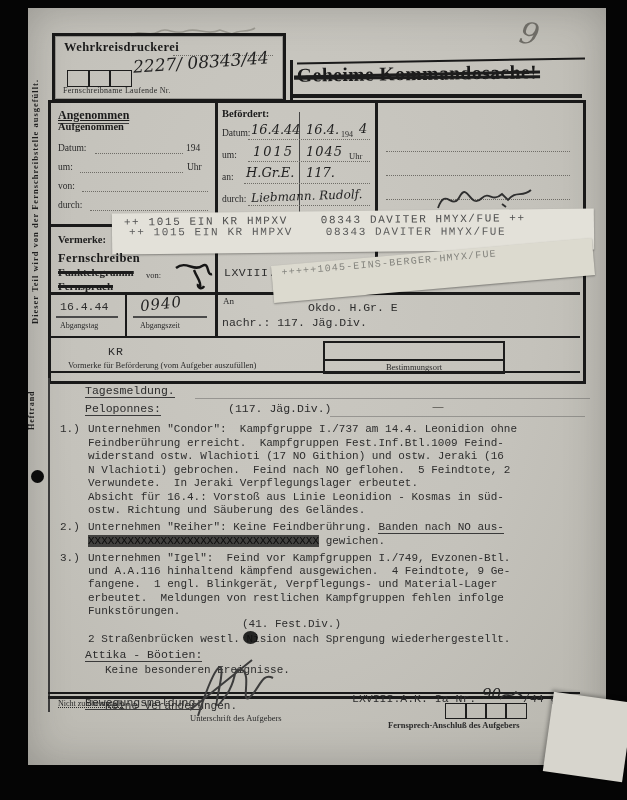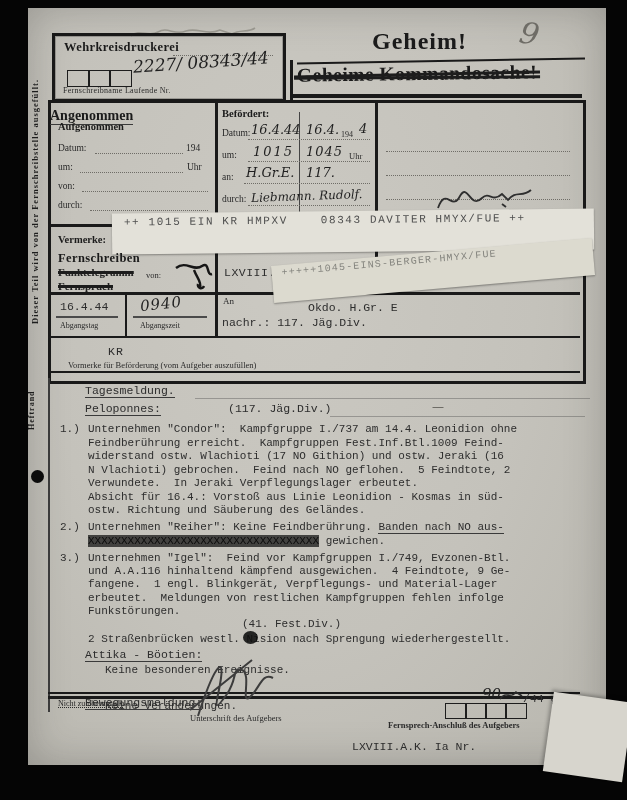--- a/index.html
+++ b/index.html
@@ -55,42 +55,41 @@
     <span class="abs print" style="left:9px;top:4px;font-size:12.5px;letter-spacing:.4px;">Wehrkreisdruckerei</span>
     <div class="abs dotline" style="left:118px;top:18px;width:100px;"></div>
     <span class="cell abs" style="left:12px;top:34px;width:21px;height:15px;"></span>
     <span class="cell abs" style="left:33px;top:34px;width:21px;height:15px;"></span>
     <span class="cell abs" style="left:54px;top:34px;width:21px;height:15px;"></span>
     <span class="abs hand" style="left:78px;top:16px;font-size:17px;transform:rotate(-4deg);white-space:nowrap;">2227/ 08343/44</span>
     <span class="abs plabel tiny" style="left:8px;top:50px;letter-spacing:.3px;">Fernschreibname  Laufende Nr.</span>
   </div>
 
   
-  <span class="abs print" style="left:372px;top:28px;font-size:24px;letter-spacing:1px;">Geheim!</span>
   <span class="abs penc" style="left:520px;top:16px;font-size:30px;transform:rotate(12deg);">9</span>
 
   
   <div class="abs line" style="left:297px;top:60px;width:288px;height:2px;transform:rotate(-1deg);"></div>
   <div class="abs line" style="left:290px;top:60px;width:3px;height:40px;"></div>
   <span class="abs gks print" style="left:297px;top:63px;font-size:19.5px;letter-spacing:.5px;transform:rotate(-.8deg);">Geheime Kommandosache!</span>
   <div class="abs line" style="left:290px;top:94px;width:292px;height:4px;"></div>
 
   
   <div class="abs" style="left:48px;top:100px;width:532px;height:278px;border:3.5px solid #191919;"></div>
   <div class="abs line" style="left:48px;top:292px;width:532px;height:3px;"></div>
   <div class="abs line" style="left:48px;top:336px;width:532px;height:2px;"></div>
   <div class="abs line" style="left:48px;top:371px;width:532px;height:2px;"></div>
   <div class="abs line" style="left:215px;top:100px;width:3px;height:238px;"></div>
   <div class="abs line" style="left:375px;top:100px;width:3px;height:195px;"></div>
   <div class="abs" style="left:299px;top:112px;width:1px;height:130px;background:#444;"></div>
   <div class="abs line" style="left:125px;top:292px;width:2px;height:46px;"></div>
   <div class="abs line" style="left:48px;top:224px;width:167px;height:3px;"></div>
 
   
-  <span class="abs print ul" style="left:50px;top:108px;font-size:14px;">Angenommen</span>
+  <span class="abs print ul" style="left:58px;top:108px;font-size:12px;text-decoration:underline;">Angenommen</span>
   <span class="abs print" style="left:58px;top:121px;font-size:10.5px;">Aufgenommen</span>
   <span class="abs plabel" style="left:58px;top:143px;font-size:9.5px;">Datum:</span>
   <div class="abs dotline" style="left:95px;top:152px;width:88px;"></div>
   <span class="abs plabel" style="left:186px;top:143px;font-size:9.5px;">194</span>
   <span class="abs plabel" style="left:58px;top:162px;font-size:9.5px;">um:</span>
   <div class="abs dotline" style="left:80px;top:171px;width:103px;"></div>
   <span class="abs plabel" style="left:187px;top:162px;font-size:9.5px;">Uhr</span>
   <span class="abs plabel" style="left:58px;top:181px;font-size:9.5px;">von:</span>
   <div class="abs dotline" style="left:82px;top:190px;width:126px;"></div>
   <span class="abs plabel" style="left:58px;top:200px;font-size:9.5px;">durch:</span>
@@ -126,20 +125,21 @@
   <div class="abs dotline" style="left:386px;top:198px;width:184px;"></div>
   <span class="abs" style="left:432px;top:178px;">
     <svg width="105" height="42" viewBox="0 0 105 42">
         <path d="M6 30 C 14 8,20 34,28 18 C 36 4,38 32,50 20 C 58 13,60 25,70 16 L 76 22 C 84 12,90 20,99 12 M70 26 l 4 3" fill="none" stroke="#2f2f2f" stroke-width="1.8"></path>
       </svg>
   </span>
 
   
   <div class="abs strip" style="left:112px;top:211px;width:482px;height:41px;transform:rotate(-.6deg);padding:3px 0 0 12px;box-sizing:border-box;">
     <div class="mono" style="font-size:11px;letter-spacing:1.6px;color:#4e4e4e;">++ 1015 EIN KR HMPXV    08343 DAVITER HMYX/FUE ++</div>
+    <div class="mono" style="font-size:11px;letter-spacing:1.6px;color:#5a5a5a;transform:translateX(5px) rotate(.5deg);">++ 1015 EIN KR HMPXV    08343 DAVITER HMYX/FUE</div>
   </div>
 
   
   <span class="abs print" style="left:58px;top:251px;font-size:12.5px;letter-spacing:.4px;">Fernschreiben</span>
   <span class="abs print struck" style="left:58px;top:266px;font-size:11px;color:#222;">Funktelegramm</span>
   <span class="abs plabel" style="left:146px;top:270px;font-size:8.5px;">von:</span>
   <span class="abs mono" style="left:224px;top:266px;font-size:11.5px;letter-spacing:.5px;">LXVIII.A.I</span>
   <span class="abs print struck" style="left:58px;top:280px;font-size:11px;color:#222;">Fernspruch</span>
   <span class="abs" style="left:172px;top:256px;">
     <svg width="50" height="34" viewBox="0 0 50 34">
@@ -160,20 +160,24 @@
   <span class="abs hand" style="left:140px;top:295px;font-size:15px;transform:rotate(-6deg);letter-spacing:1px;">0940</span>
   <div class="abs" style="left:133px;top:316px;width:74px;height:1.5px;background:#4a4a4a;"></div>
   <span class="abs plabel tiny" style="left:140px;top:321px;">Abgangszeit</span>
   <span class="abs plabel" style="left:223px;top:296px;font-size:9px;">An</span>
   <span class="abs mono" style="left:308px;top:301px;font-size:11.5px;">Okdo. H.Gr. E</span>
   <span class="abs mono" style="left:222px;top:316px;font-size:11.5px;">nachr.: 117. Jäg.Div.</span>
 
   
   <span class="abs mono" style="left:108px;top:345px;font-size:11.5px;letter-spacing:1px;">KR</span>
   <span class="abs plabel" style="left:68px;top:360px;font-size:8.5px;">Vormerke für Beförderung (vom Aufgeber auszufüllen)</span>
+  <div class="abs" style="left:323px;top:341px;width:182px;height:33px;border:2px solid #1c1c1c;box-sizing:border-box;">
+    <div class="abs" style="left:0;top:16px;width:178px;height:1.5px;background:#1c1c1c;"></div>
+    <div class="abs plabel" style="left:0;top:19px;width:178px;text-align:center;font-size:8.5px;">Bestimmungsort</div>
+  </div>
 
   
   <div class="abs" style="left:48px;top:378px;width:1.5px;height:334px;background:#3b3b3b;"></div>
 
   
   <span class="abs mono ul" style="left:85px;top:384px;font-size:11.5px;">Tagesmeldung.</span>
   <div class="abs faintline" style="left:195px;top:398px;width:395px;"></div>
   <span class="abs mono ul" style="left:85px;top:402px;font-size:11.5px;">Peloponnes:</span>
   <span class="abs mono" style="left:228px;top:402px;font-size:11.5px;">(117. Jäg.Div.)</span>
   <span class="abs penc" style="left:432px;top:400px;font-size:12px;">—</span>
@@ -217,21 +221,21 @@
   <span class="abs mono" style="left:105px;top:700px;font-size:11px;">Keine Veränderungen.</span>
   <span class="abs" style="left:180px;top:652px;">
     <svg width="115" height="68" viewBox="0 0 115 68">
         <path d="M18 64 C 34 14,44 4,41 26 C 38 48,30 66,47 42 C 58 26,52 14,62 18 C 72 22,60 54,70 45 C 80 36,82 20,93 26 M10 58 L 72 8" fill="none" stroke="#3c3c3c" stroke-width="2"></path>
       </svg>
   </span>
 
   <span class="abs plabel tiny" style="left:58px;top:699px;text-decoration:underline dotted;">Nicht zu übermitteln</span>
   <span class="abs plabel" style="left:190px;top:713px;font-size:8.5px;">Unterschrift des Aufgebers</span>
 
-  <span class="abs mono" style="left:352px;top:692px;font-size:11.5px;margin-top:48px;">LXVIII.A.K. Ia Nr.</span>
+  <span class="abs mono" style="left:352px;top:692px;font-size:11.5px;">LXVIII.A.K. Ia Nr.</span>
   <span class="abs hand" style="left:482px;top:685px;font-size:15px;">90</span>
   <span class="abs" style="left:498px;top:688px;">
     <svg width="26" height="14" viewBox="0 0 26 14">
         <path d="M2 11 C 8 2,12 12,18 4 L 24 8" fill="none" stroke="#2a2a2a" stroke-width="1.6"></path>
       </svg>
   </span>
   <span class="abs mono" style="left:523px;top:692px;font-size:11.5px;">/44 geh.</span>
   <span class="cell abs" style="left:445px;top:703px;width:20px;height:14px;"></span>
   <span class="cell abs" style="left:465px;top:703px;width:20px;height:14px;"></span>
   <span class="cell abs" style="left:485px;top:703px;width:20px;height:14px;"></span>

